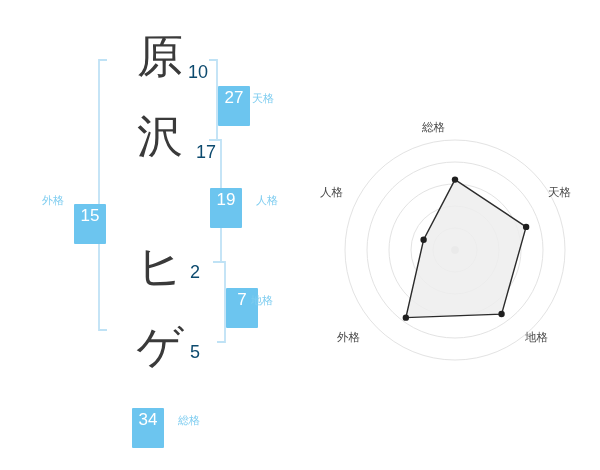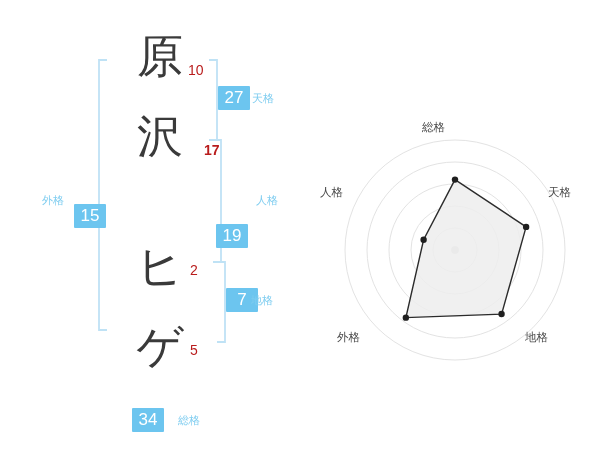--- a/index.html
+++ b/index.html
@@ -38,53 +38,53 @@
     text-align: center;
     width: 60px;
   }
   .kanji-0 { left: 130px; top: 33px; }
   .kanji-1 { left: 130px; top: 113px; }
   .kanji-2 { left: 130px; top: 243px; }
   .kanji-3 { left: 130px; top: 323px; }
 
   .stroke-num {
     position: absolute;
-    font-size: 14px;
-    color: #b91c1c;
+    font-size: 18px;
+    color: #0c4a6e;
     font-family: "Liberation Sans", sans-serif;
   }
   .sn-0 { left: 188px; top: 62px; }
-  .sn-1 { left: 204px; top: 142px; font-weight: bold; }
+  .sn-1 { left: 196px; top: 142px; }
   .sn-2 { left: 190px; top: 262px; }
   .sn-3 { left: 190px; top: 342px; }
 
   .badge {
     position: absolute;
     background: #6cc5ef;
     color: #ffffff;
     font-size: 17px;
     font-family: "Liberation Sans", sans-serif;
-    padding: 2px 6px 3px 6px;
+    padding: 2px 6px 19px 6px;
     line-height: 19px;
     border-radius: 1px;
     text-align: center;
     min-width: 20px;
   }
   .badge-label {
     position: absolute;
     color: #7fcdf0;
     font-size: 11px;
     font-family: "DejaVu Sans", "Liberation Sans", sans-serif;
     line-height: 13px;
   }
 
   
   .b-tenkaku      { left: 218px; top: 86px; }
   .l-tenkaku      { left: 252px; top: 92px; }
-  .b-jinkaku      { left: 216px; top: 188px; margin-top: 36px; }
+  .b-jinkaku      { left: 210px; top: 188px; }
   .l-jinkaku      { left: 256px; top: 194px; }
   .b-chikaku      { left: 226px; top: 288px; }
   .l-chikaku      { left: 251px; top: 294px; }
   .b-gaikaku      { left: 74px;  top: 188px; margin-top: 16px; }
   .l-gaikaku      { left: 42px;  top: 194px; }
   .b-soukaku      { left: 132px; top: 408px; }
   .l-soukaku      { left: 178px; top: 414px; }
 
   
   .radar-panel {

